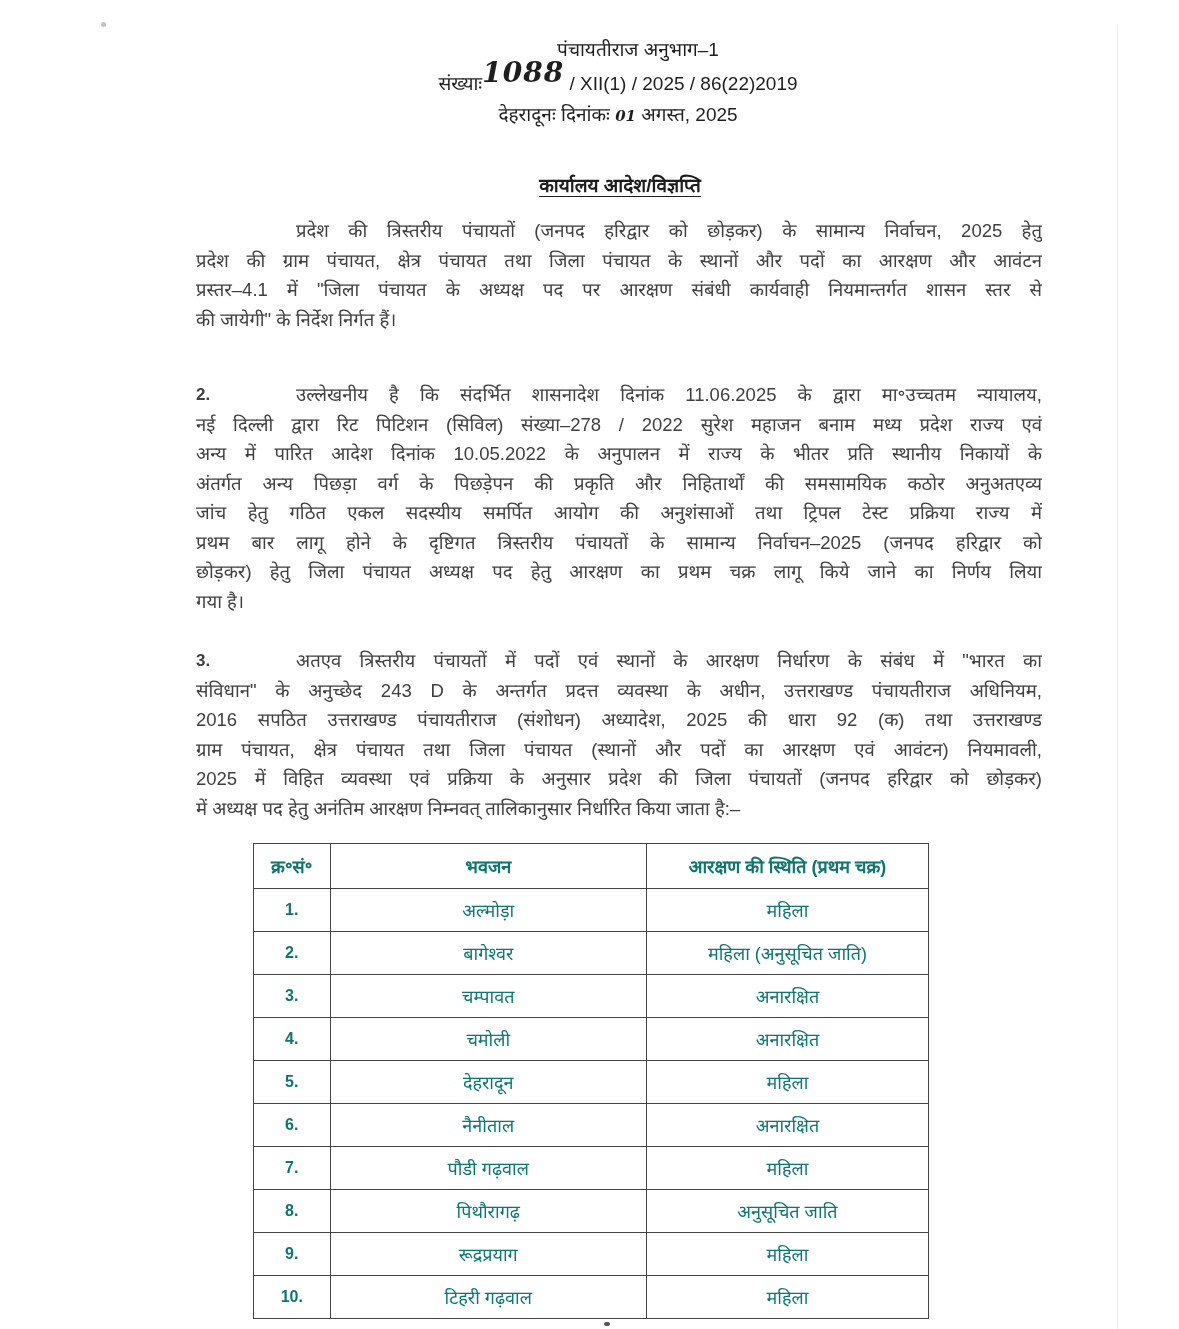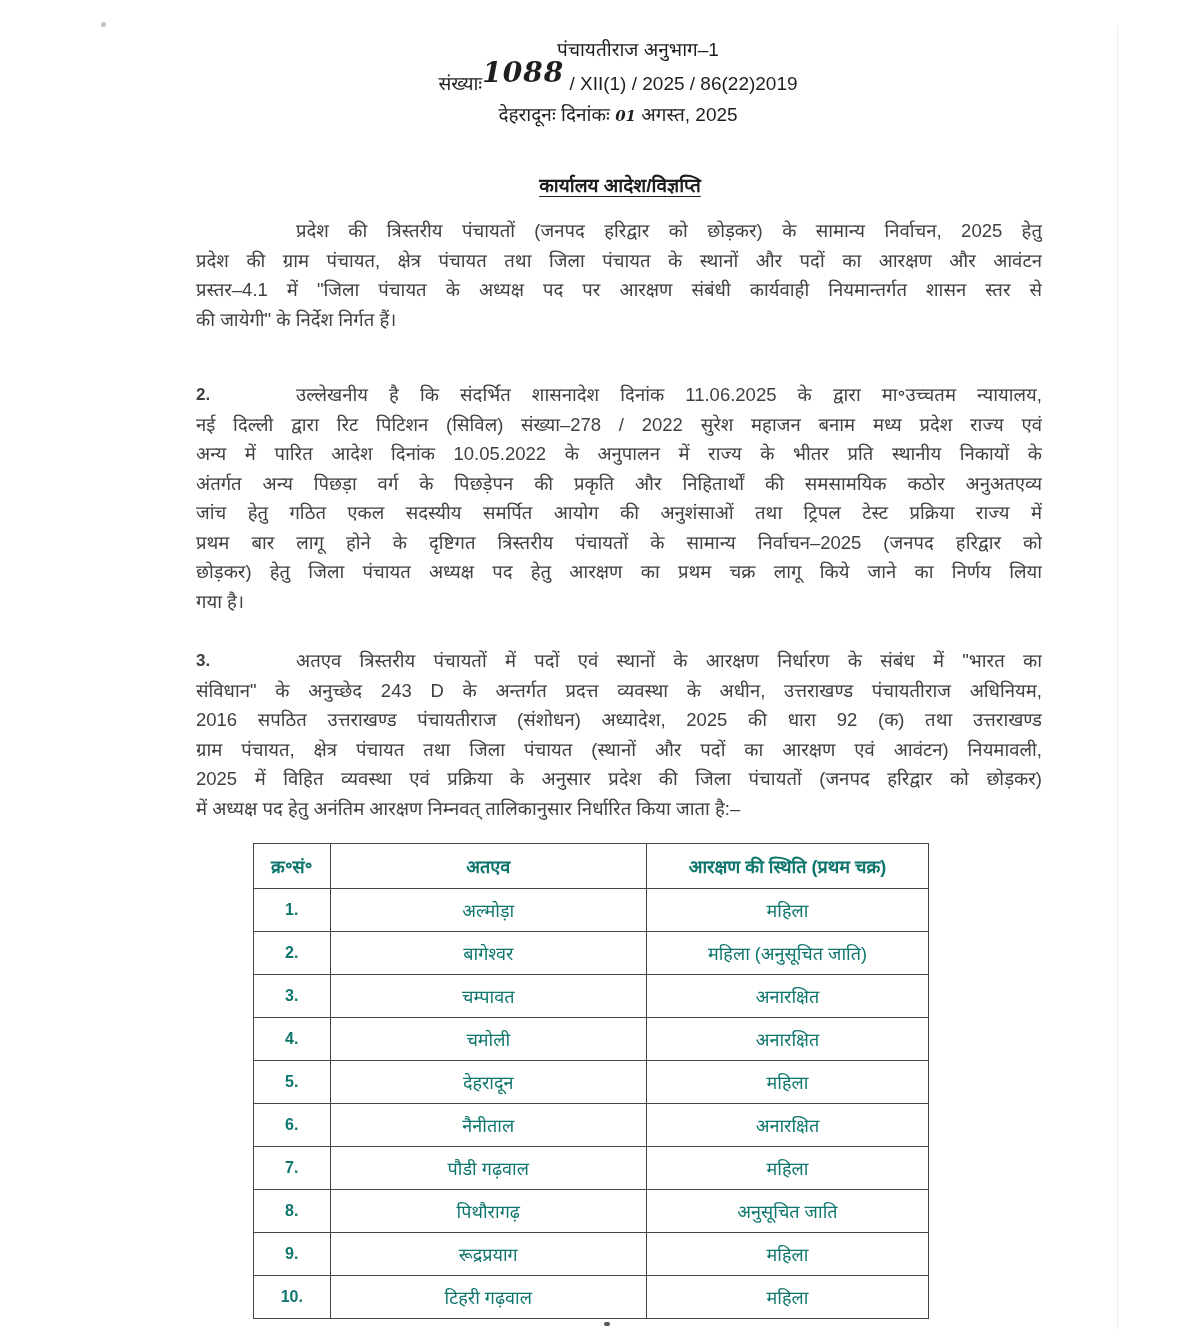--- a/index.html
+++ b/index.html
@@ -195,21 +195,21 @@
 
 <table class="reserve">
   <colgroup>
       <col class="c1">
       <col class="c2">
       <col class="c3">
     </colgroup>
   <thead>
     <tr>
       <th>क्र॰सं॰</th>
-      <th>अतएव</th>
+      <th>भवजन</th>
       <th>आरक्षण की स्थिति (प्रथम चक्र)</th>
     </tr>
   </thead>
   <tbody>
     <tr>
       <td class="sn">1.</td>
       <td>अल्मोड़ा</td>
       <td>महिला</td>
     </tr>
     <tr>

